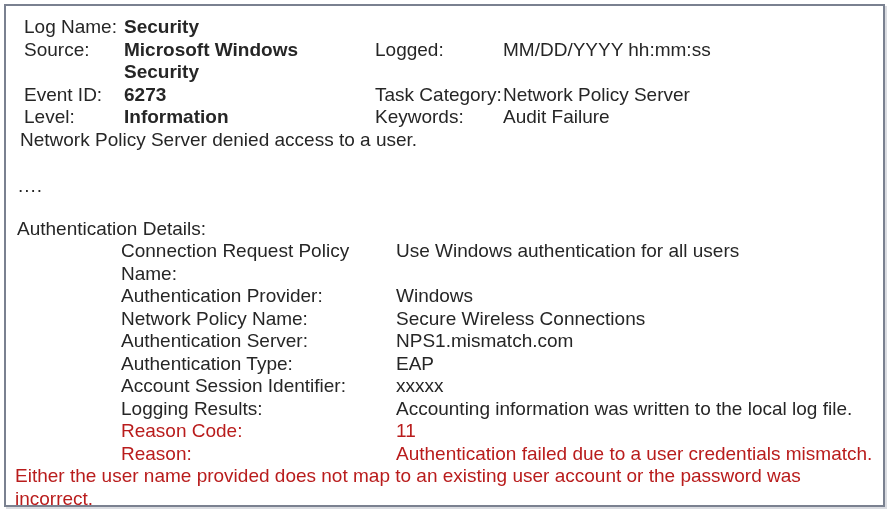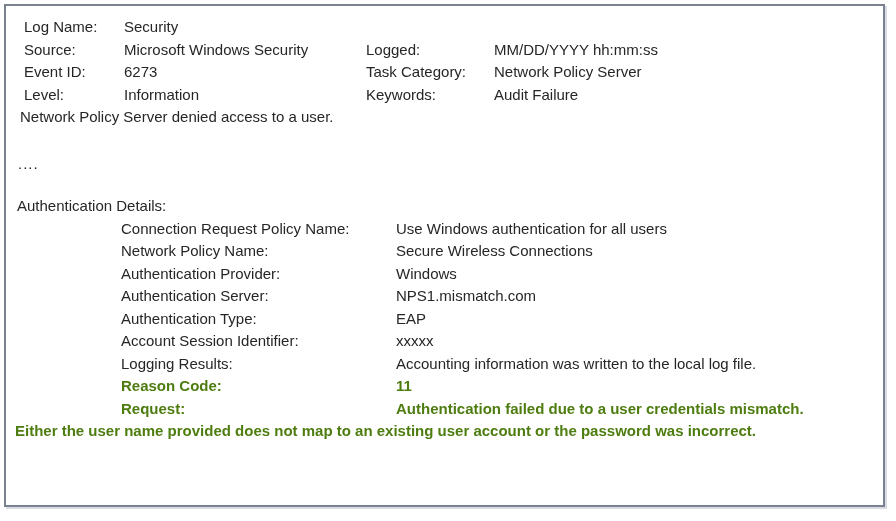--- a/index.html
+++ b/index.html
@@ -16,35 +16,35 @@
     left: 4px;
     top: 4px;
     width: 881px;
     height: 503px;
     box-sizing: border-box;
     border: 2px solid #7a8190;
     box-shadow: 2px 2px 0 rgba(150,155,168,0.35);
     background: #ffffff;
     padding: 10px 1px 0 18px;
     color: #262626;
-    font-size: 15px;
+    font-size: 19px;
     line-height: 22.5px;
   }
   .hrow { display: flex; }
   .hl1 { width: 100px; flex: 0 0 auto; }
-  .hv1 { width: 242px; flex: 0 0 auto; }
-  .hl2 { width: 128px; flex: 0 0 auto; }
+  .hv1 { width: 242px; flex: 0 0 auto; font-weight: bold; }
+  .hl2 { width: 128px; flex: 0 0 auto; margin-left: 9px; }
   .hv2 { flex: 1 1 auto; }
   .desc   { margin-left: -4px; }
   .dots   { margin-top: 24px; margin-left: -6px; letter-spacing: 1px; }
   .sect   { margin-top: 20px; margin-left: -7px; }
   .drow   { display: flex; margin-left: 97px; }
   .dl     { width: 275px; flex: 0 0 auto; }
   .dv     { flex: 1 1 auto; }
-  .red    { color: #4d7c0f; font-weight: bold; }
+  .red    { color: #b91c1c; }
   .footer { margin-left: -9px; }
 </style>
 </head>
 <body>
 
 <div class="doc">
 
   <div>
     <div class="hrow">
       <span class="hl1">Log Name:</span>
@@ -75,26 +75,26 @@
   <div class="desc">Network Policy Server denied access to a user.</div>
   <div class="dots">....</div>
   <div class="sect">Authentication Details:</div>
 
   <div>
     <div class="drow">
       <span class="dl">Connection Request Policy Name:</span>
       <span class="dv">Use Windows authentication for all users</span>
     </div>
     <div class="drow">
+      <span class="dl">Authentication Provider:</span>
+      <span class="dv">Windows</span>
+    </div>
+    <div class="drow">
       <span class="dl">Network Policy Name:</span>
       <span class="dv">Secure Wireless Connections</span>
-    </div>
-    <div class="drow">
-      <span class="dl">Authentication Provider:</span>
-      <span class="dv">Windows</span>
     </div>
     <div class="drow">
       <span class="dl">Authentication Server:</span>
       <span class="dv">NPS1.mismatch.com</span>
     </div>
     <div class="drow">
       <span class="dl">Authentication Type:</span>
       <span class="dv">EAP</span>
     </div>
     <div class="drow">
@@ -103,20 +103,20 @@
     </div>
     <div class="drow">
       <span class="dl">Logging Results:</span>
       <span class="dv">Accounting information was written to the local log file.</span>
     </div>
     <div class="drow red">
       <span class="dl">Reason Code:</span>
       <span class="dv">11</span>
     </div>
     <div class="drow red">
-      <span class="dl">Request:</span>
+      <span class="dl">Reason:</span>
       <span class="dv">Authentication failed due to a user credentials mismatch.</span>
     </div>
   </div>
 
   <div class="footer red">Either the user name provided does not map to an existing user account or the password was incorrect.</div>
 
 </div>
 
 </body></html>

